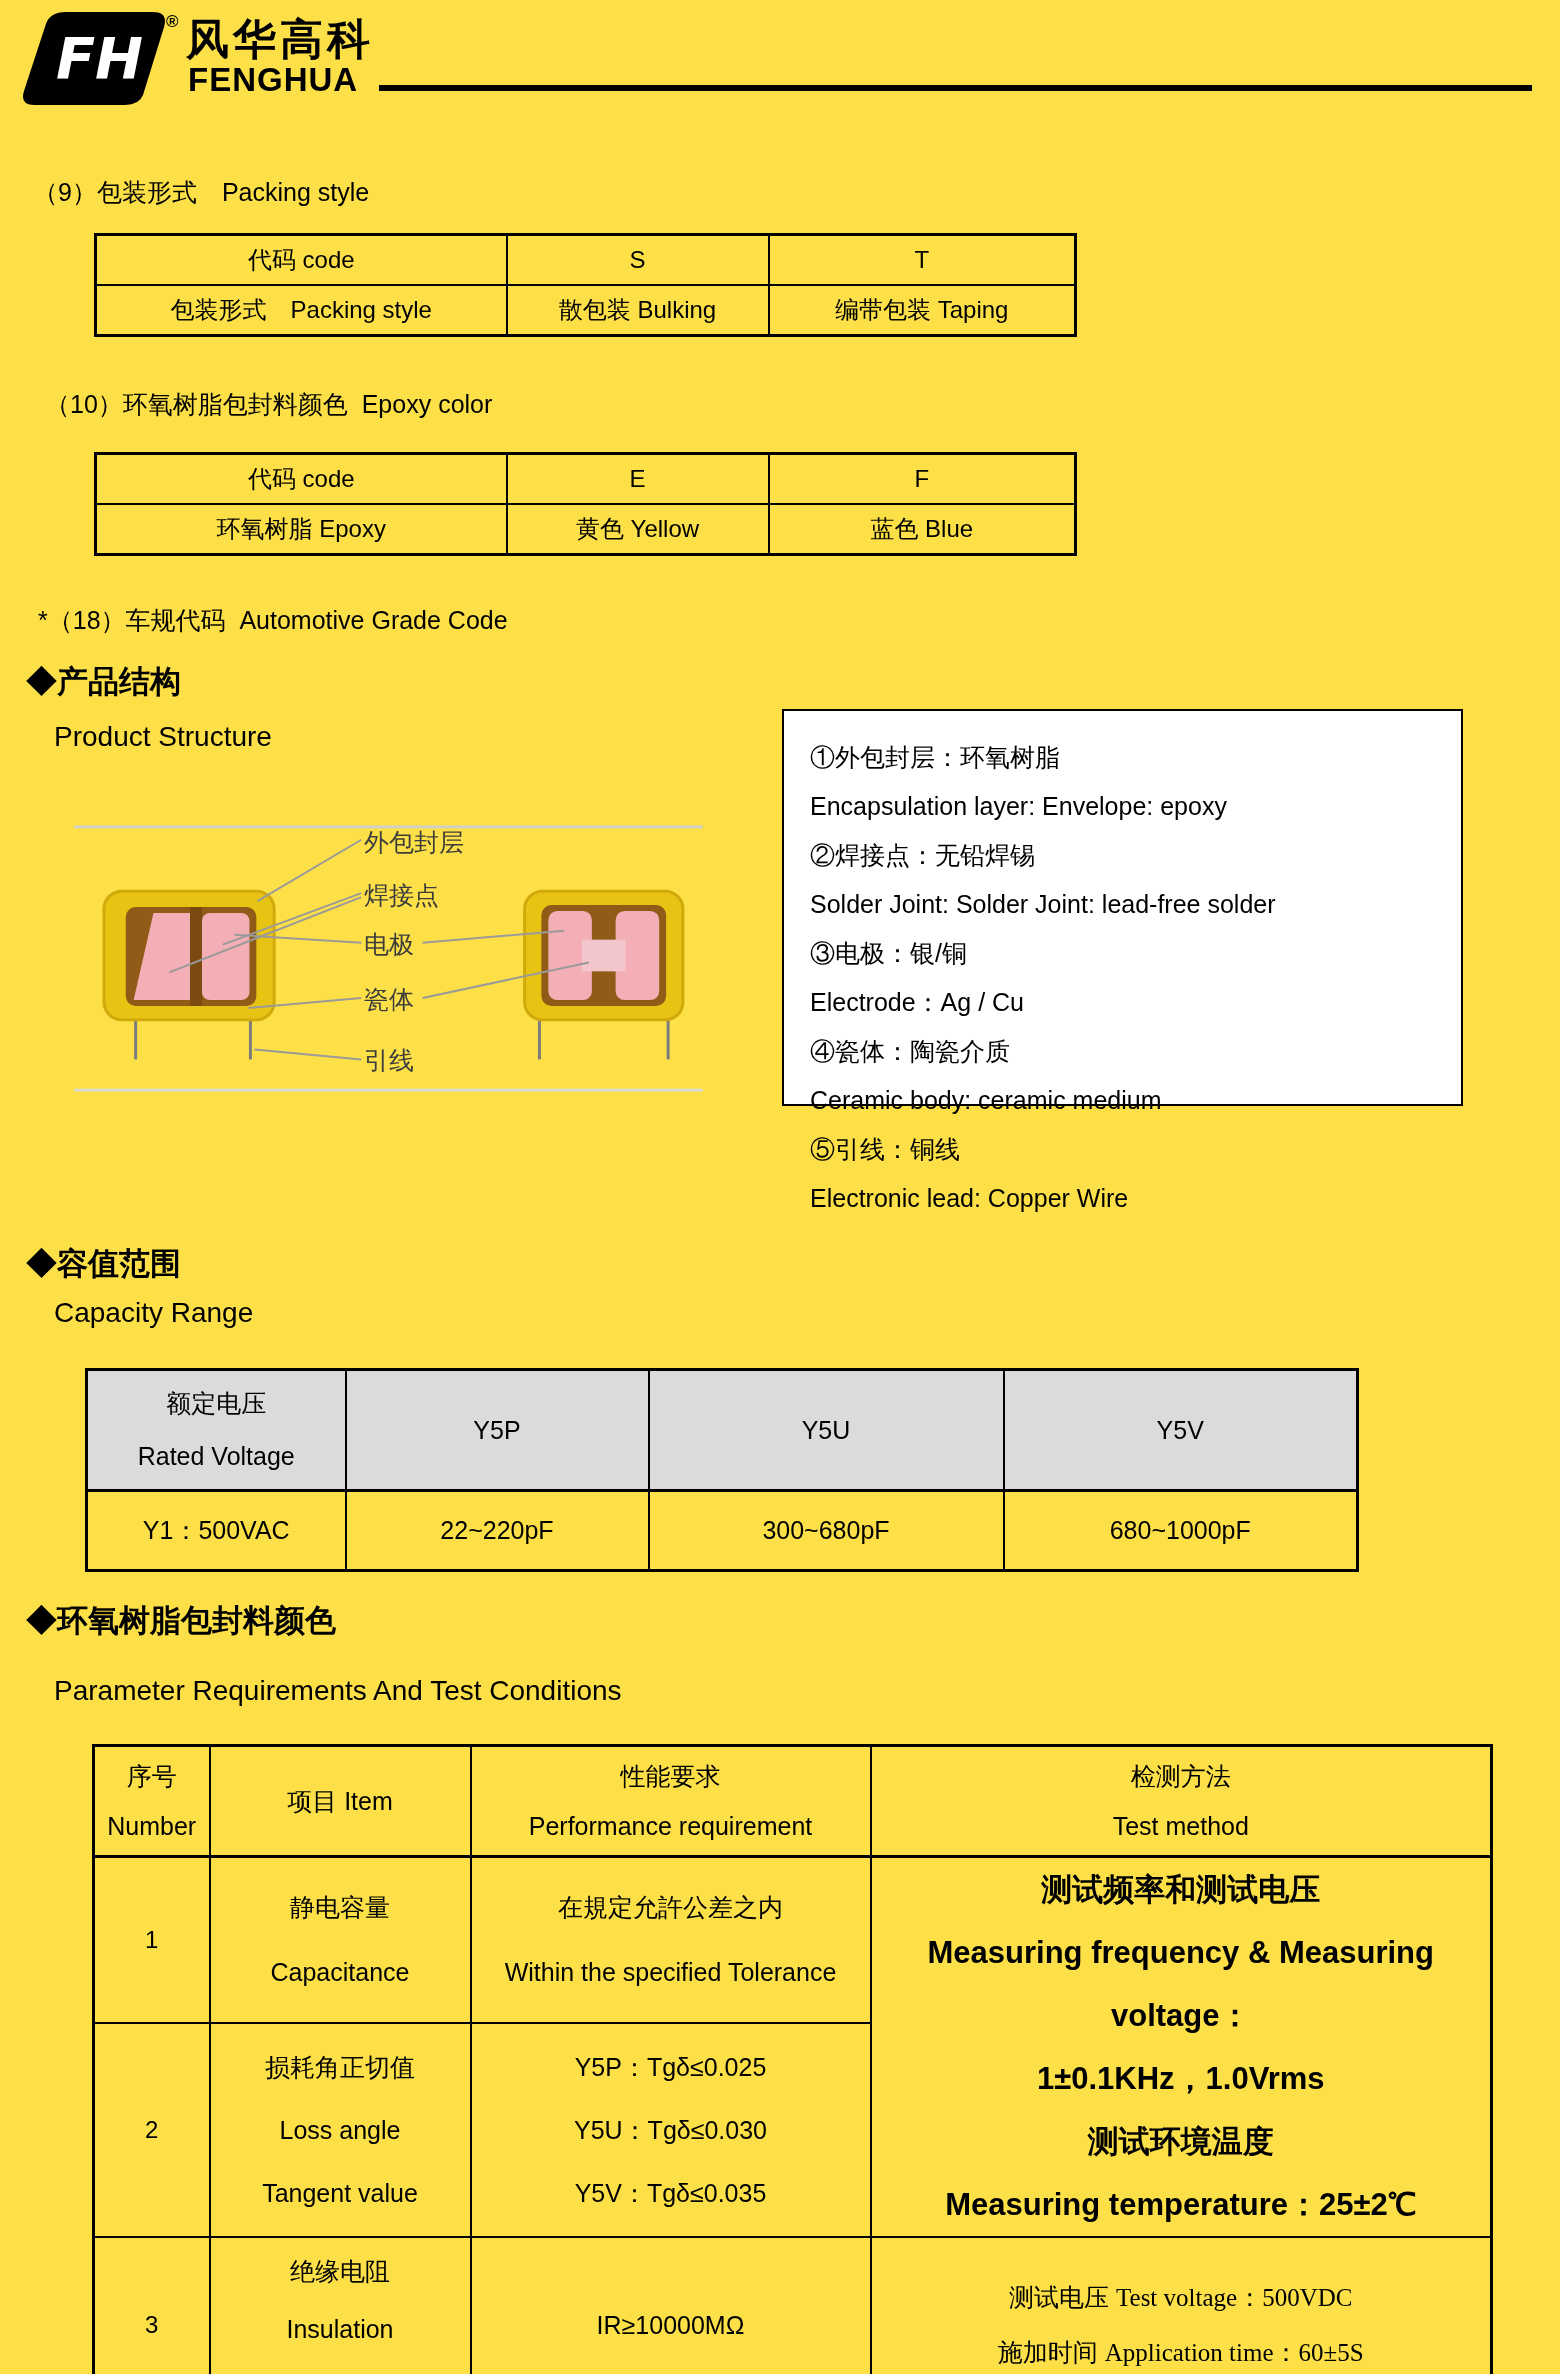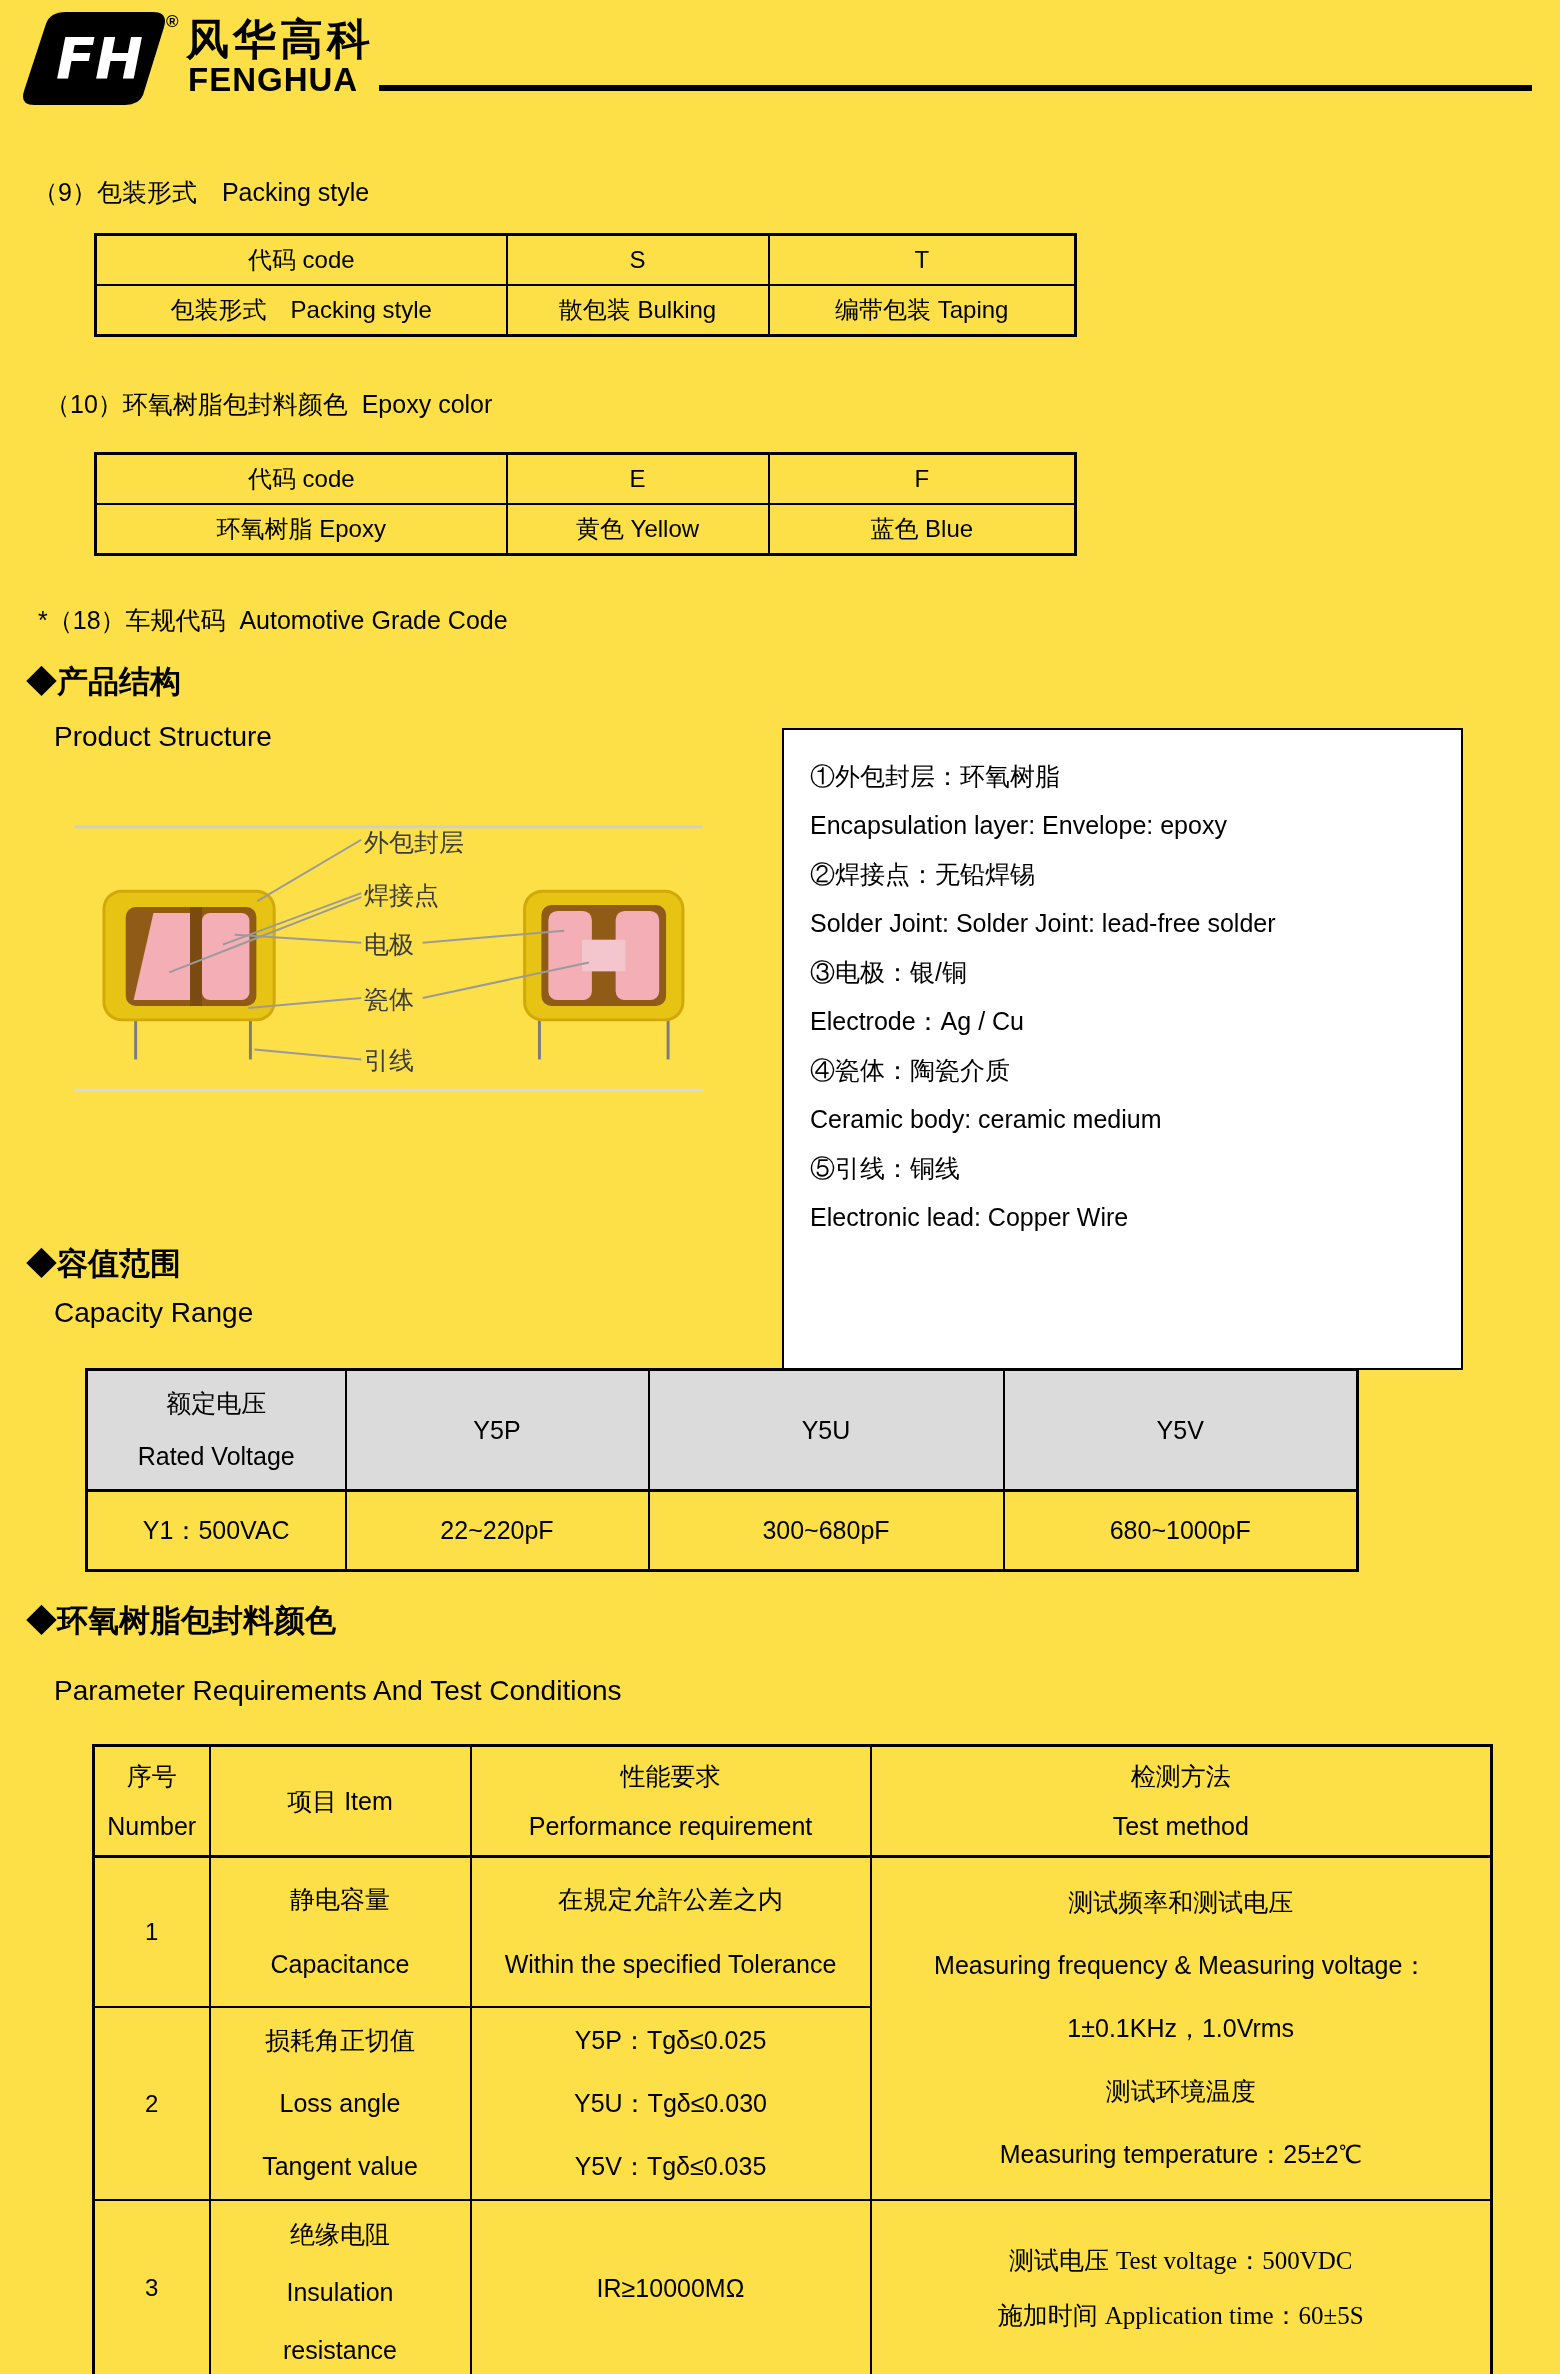--- a/index.html
+++ b/index.html
@@ -33,21 +33,21 @@
   
   tr.p-head td{height:108px;border-bottom:3px solid #000;font-size:25px;}
   tr.p-head .two-line div{line-height:50px;}
   tr.p-r1 td{height:148px;}
   tr.p-r2 td{height:191px;}
   tr.p-r3 td{height:145px;}
   td.cell-2line div{line-height:65px;font-size:25px;}
   td.cell-3line div{line-height:63px;font-size:25px;}
   td.cell-3line-sm div{line-height:50px;font-size:25px;margin-top:8px;}
   td.method-merged{vertical-align:top;text-align:left;padding-left:8px;}
-  td.method-merged div{line-height:63px;font-size:25px;padding-top:0;}
+  td.method-merged div{line-height:63px;font-size:31px;padding-top:0;font-weight:bold;}
   td.method-merged{padding-top:26px;}
   td.method-r3{text-align:left;padding-left:8px;}
   td.method-r3 div{line-height:55px;font-size:25px;}
   .serif{font-family:"Liberation Serif",serif;}
 
   
   .info-box{border:2px solid #000;background:#fff;padding:22px 0 0 26px;box-sizing:border-box;}
   .info-line{font-size:25px;height:49px;display:flex;align-items:center;}
 
   
@@ -151,21 +151,21 @@
         <line x1="290" y1="248" x2="182" y2="238"></line>
       </g>
     </svg>
     <div class="abs dlabel" style="left:290px;top:13px;">外包封层</div>
     <div class="abs dlabel" style="left:290px;top:66px;">焊接点</div>
     <div class="abs dlabel" style="left:290px;top:115px;">电极</div>
     <div class="abs dlabel" style="left:290px;top:170px;">瓷体</div>
     <div class="abs dlabel" style="left:290px;top:231px;">引线</div>
   </div>
 
-  <div class="abs info-box" style="left:782px;top:728px;width:681px;height:642px;">
+  <div class="abs info-box" style="left:782px;top:709px;width:681px;height:397px;">
     <div class="info-line">①外包封层：环氧树脂</div>
     <div class="info-line">Encapsulation layer: Envelope: epoxy</div>
     <div class="info-line">②焊接点：无铅焊锡</div>
     <div class="info-line">Solder Joint: Solder Joint: lead-free solder</div>
     <div class="info-line">③电极：银/铜</div>
     <div class="info-line">Electrode：Ag / Cu</div>
     <div class="info-line">④瓷体：陶瓷介质</div>
     <div class="info-line">Ceramic body: ceramic medium</div>
     <div class="info-line">⑤引线：铜线</div>
     <div class="info-line">Electronic lead: Copper Wire</div>

